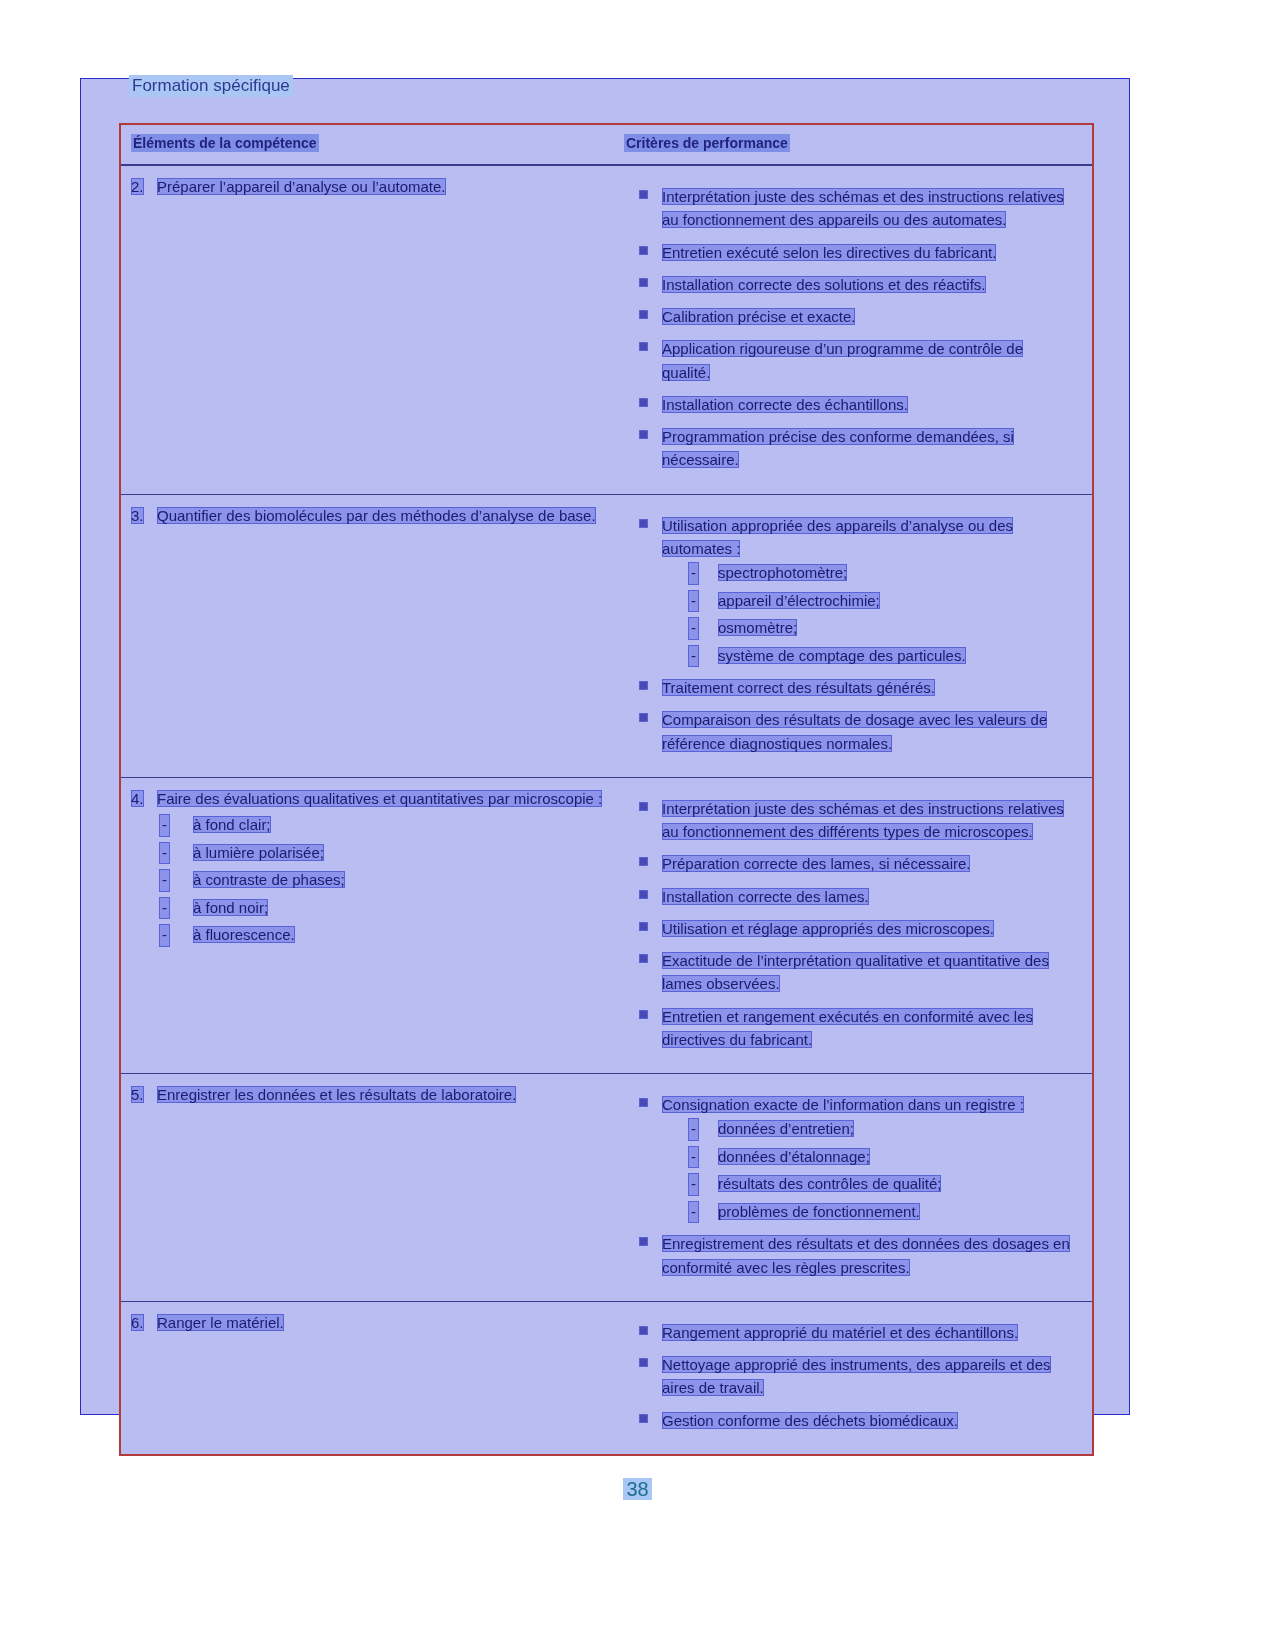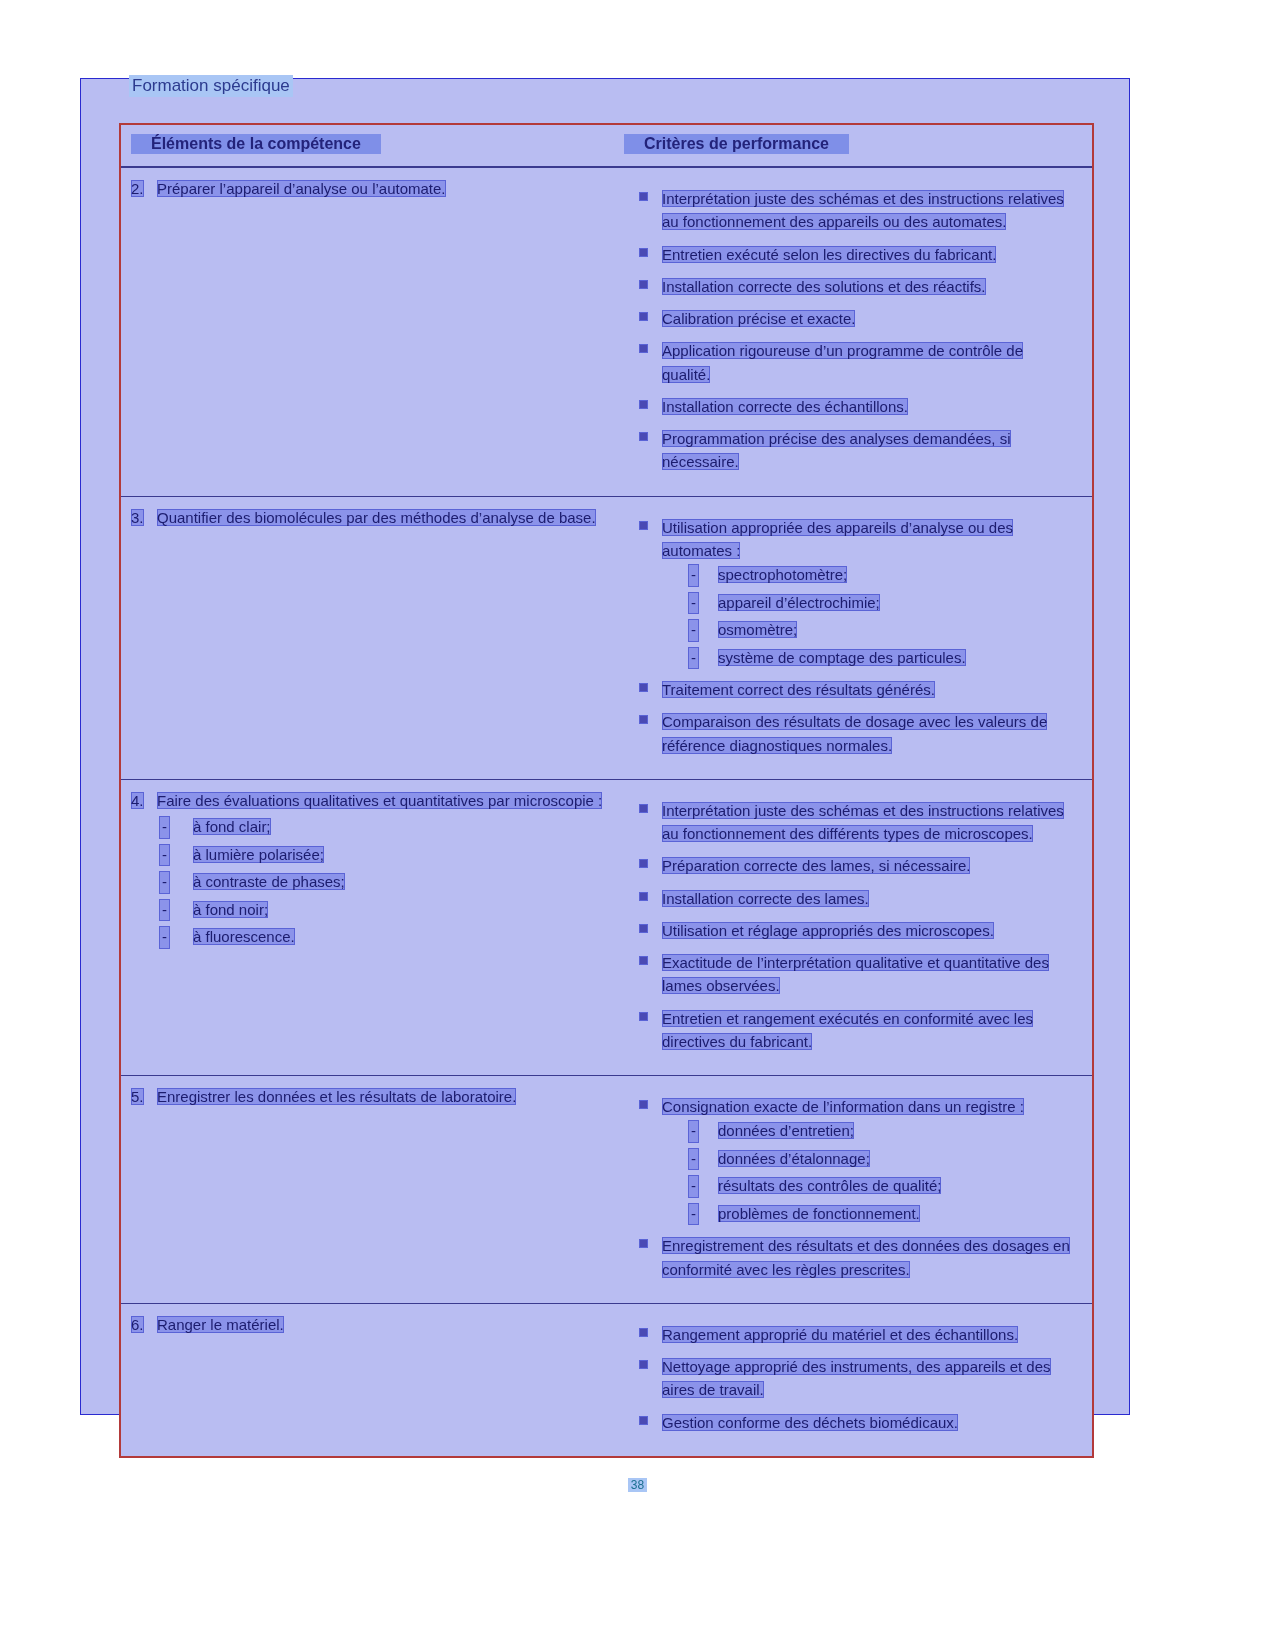--- a/index.html
+++ b/index.html
@@ -65,26 +65,26 @@
   .col-right {
     flex: 1;
     box-sizing: border-box;
     padding: 9px 10px 12px 6px;
   }
 
   .head-row {
     border-bottom: 2px solid #3a3a8f;
   }
   .head-cell {
-    font-size: 16px;
+    font-size: 14px;
     font-weight: bold;
     color: #23237a;
     background: #7f8fe8;
     display: inline-block;
-    padding: 1px 20px;
+    padding: 1px 2px;
     white-space: nowrap;
   }
 
   
   .t {
     background: #8b93ea;
     color: #1c1c6e;
     box-shadow: 0 0 0 1px #5a63d6 inset;
   }
 
@@ -155,21 +155,21 @@
     box-shadow: 0 0 0 1px #5a63d6 inset;
     padding: 0 3px;
   }
 
   .page-number {
     position: absolute;
     left: 0;
     right: 0;
     top: 1478px;
     text-align: center;
-    font-size: 12px;
+    font-size: 20px;
     color: #17a8c4;
     background: transparent;
   }
   .page-number span {
     background: #a9c6f5;
     color: #1b6f90;
     padding: 0 3px;
   }
 </style>
 </head>
@@ -198,21 +198,21 @@
         </div>
       </div>
       <div class="col-right">
         <ul class="bullets">
           <li><span class="bul"></span><span class="t">Interprétation juste des schémas et des instructions relatives au fonctionnement des appareils ou des automates.</span></li>
           <li><span class="bul"></span><span class="t">Entretien exécuté selon les directives du fabricant.</span></li>
           <li><span class="bul"></span><span class="t">Installation correcte des solutions et des réactifs.</span></li>
           <li><span class="bul"></span><span class="t">Calibration précise et exacte.</span></li>
           <li><span class="bul"></span><span class="t">Application rigoureuse d’un programme de contrôle de qualité.</span></li>
           <li><span class="bul"></span><span class="t">Installation correcte des échantillons.</span></li>
-          <li><span class="bul"></span><span class="t">Programmation précise des analyses demandées, si nécessaire.</span></li>
+          <li><span class="bul"></span><span class="t">Programmation précise des conforme demandées, si nécessaire.</span></li>
         </ul>
       </div>
     </div>
 
     <div class="row">
       <div class="col-left">
         <div class="num-item">
           <div class="num"><span class="t">3.</span></div>
           <div class="num-text"><span class="t">Quantifier des biomolécules par des méthodes d’analyse de base.</span></div>
         </div>

